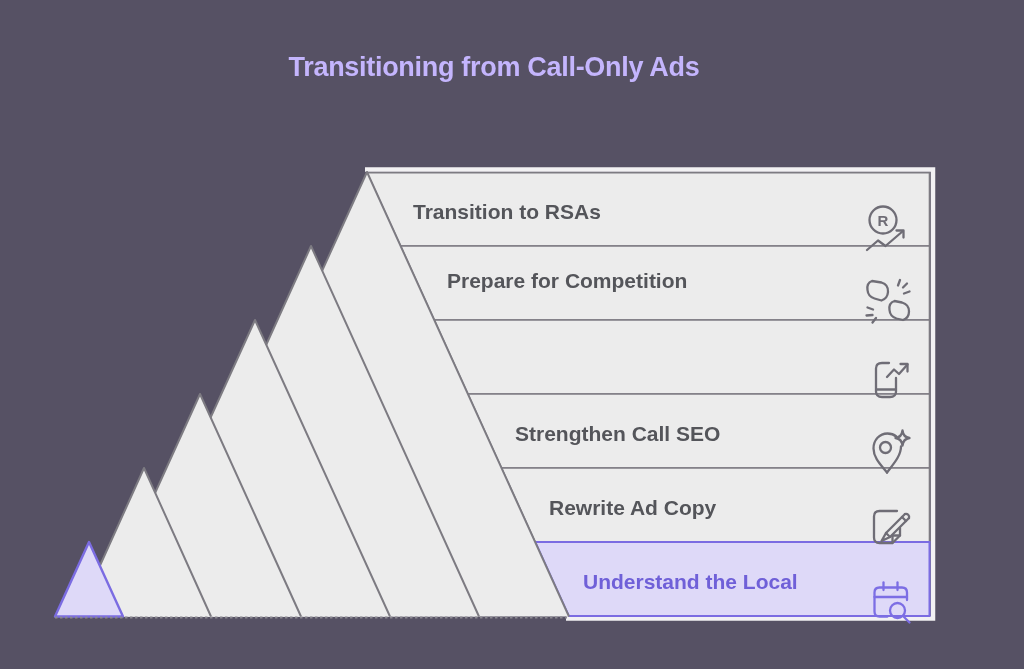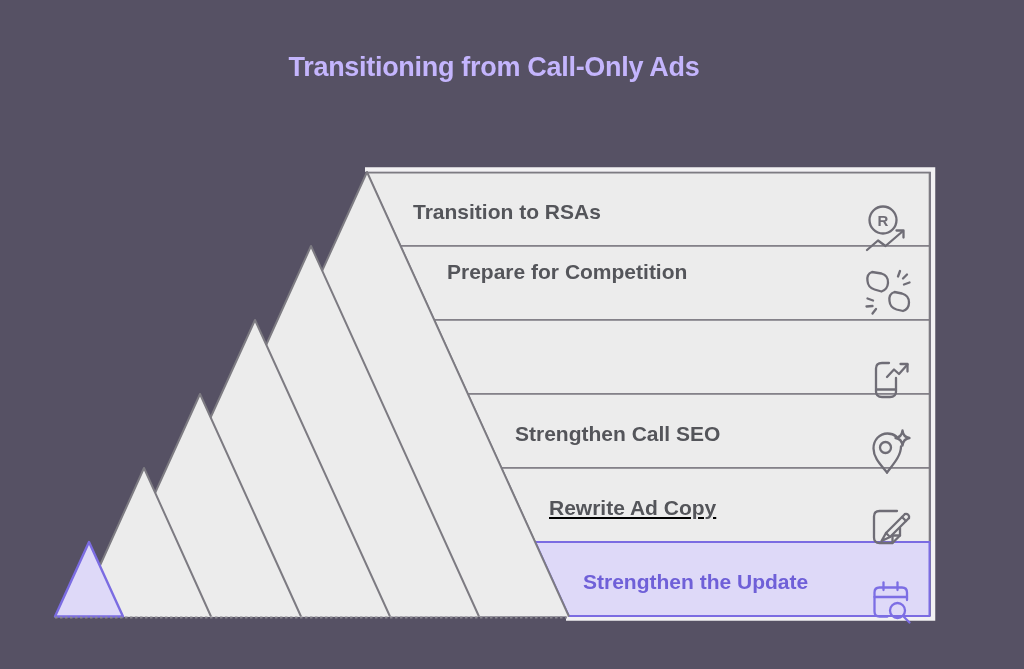--- a/index.html
+++ b/index.html
@@ -35,24 +35,24 @@
   .level-icon path,.level-icon circle,.level-icon polyline,.level-icon line{
     fill:none;stroke:#6f6d76;stroke-width:2.3;
     stroke-linecap:round;stroke-linejoin:round;
   }
   .level-icon text{
     fill:#6f6d76;stroke:none;
     font-family:"Liberation Sans",sans-serif;
     font-weight:700;font-size:15px;
   }
   .row-0{top:172px;left:401px;width:529px;}
-  .row-1{top:232px;left:435px;width:495px;}
+  .row-1{top:241px;left:435px;width:495px;}
   .row-2{top:320px;left:469px;width:461px;}
   .row-3{top:394px;left:503px;width:427px;}
-  .row-4{top:468px;left:537px;width:393px;text-decoration:underline;}
+  .row-4{top:468px;left:537px;width:393px;}
   .row-5{top:542px;left:571px;width:359px;}
   .row-5 .level-label{color:#6f60d8;}
   .row-5 .level-icon path,.row-5 .level-icon circle,
   .row-5 .level-icon polyline,.row-5 .level-icon line{stroke:#7c6ee4;}
 </style>
 </head>
 <body>
 
 <svg id="diagram-svg" width="1024" height="669" viewBox="0 0 1024 669">
 
@@ -144,21 +144,21 @@
       <path d="M26,34 L45,15"></path>
       <path d="M30,38 L49,19"></path>
       <path d="M45,15 A3.2,3.2 0 0 1 49,19"></path>
       <line x1="42" y1="18" x2="46" y2="22"></line>
       <path d="M26,34 L21.5,42 L30,38 Z"></path>
     </svg>
   </span>
 </div>
 
 <div class="level-row row-5">
-  <span class="level-label">Strengthen the Update</span>
+  <span class="level-label">Understand the Local</span>
   <span class="level-icon">
     <svg viewBox="0 0 56 56">
       <path d="M47,27 V19.5 Q47,14.5 42,14.5 H19.5 Q14.5,14.5 14.5,19.5 V38.5 Q14.5,43.5 19.5,43.5 H27.5"></path>
       <line x1="23.5" y1="9.5" x2="23.5" y2="17"></line>
       <line x1="37.5" y1="9.5" x2="37.5" y2="17"></line>
       <line x1="14.5" y1="24" x2="47" y2="24"></line>
       <circle cx="37.5" cy="37.5" r="7.5"></circle>
       <line x1="43" y1="43" x2="49.5" y2="49.5"></line>
     </svg>
   </span>

